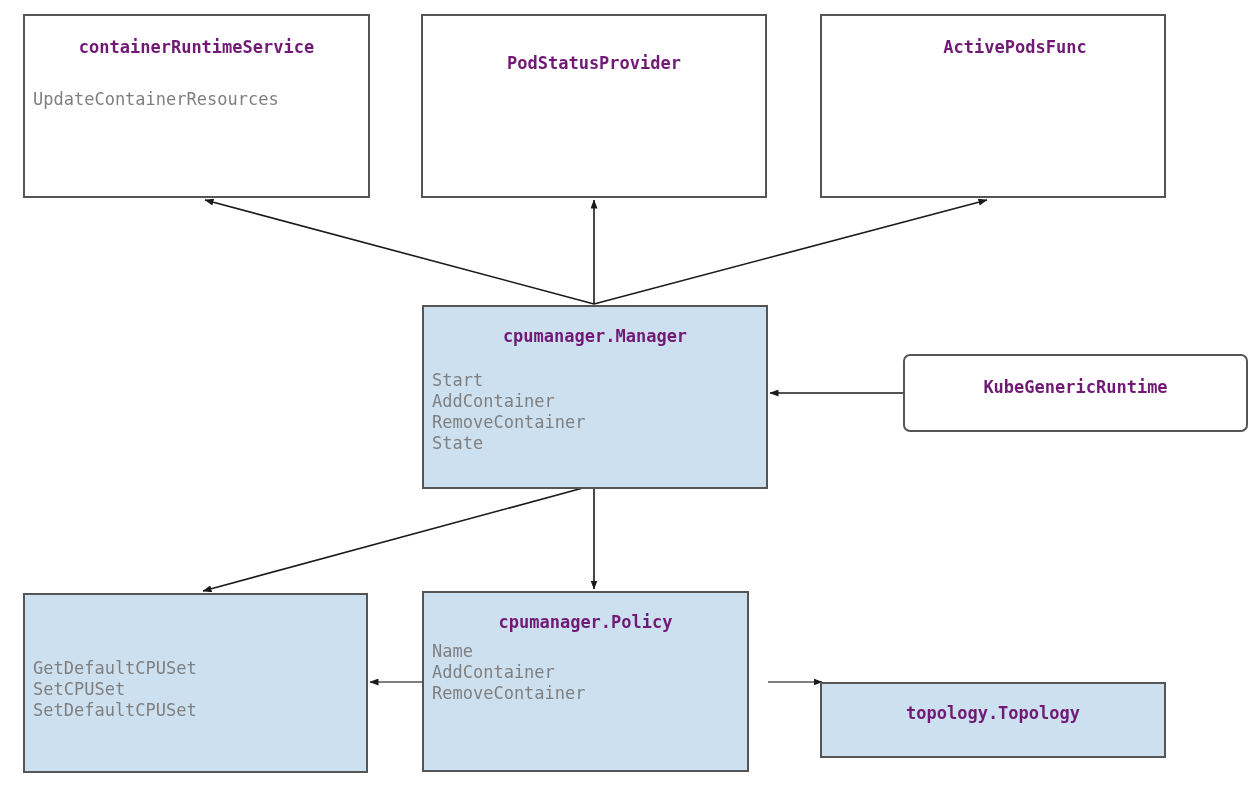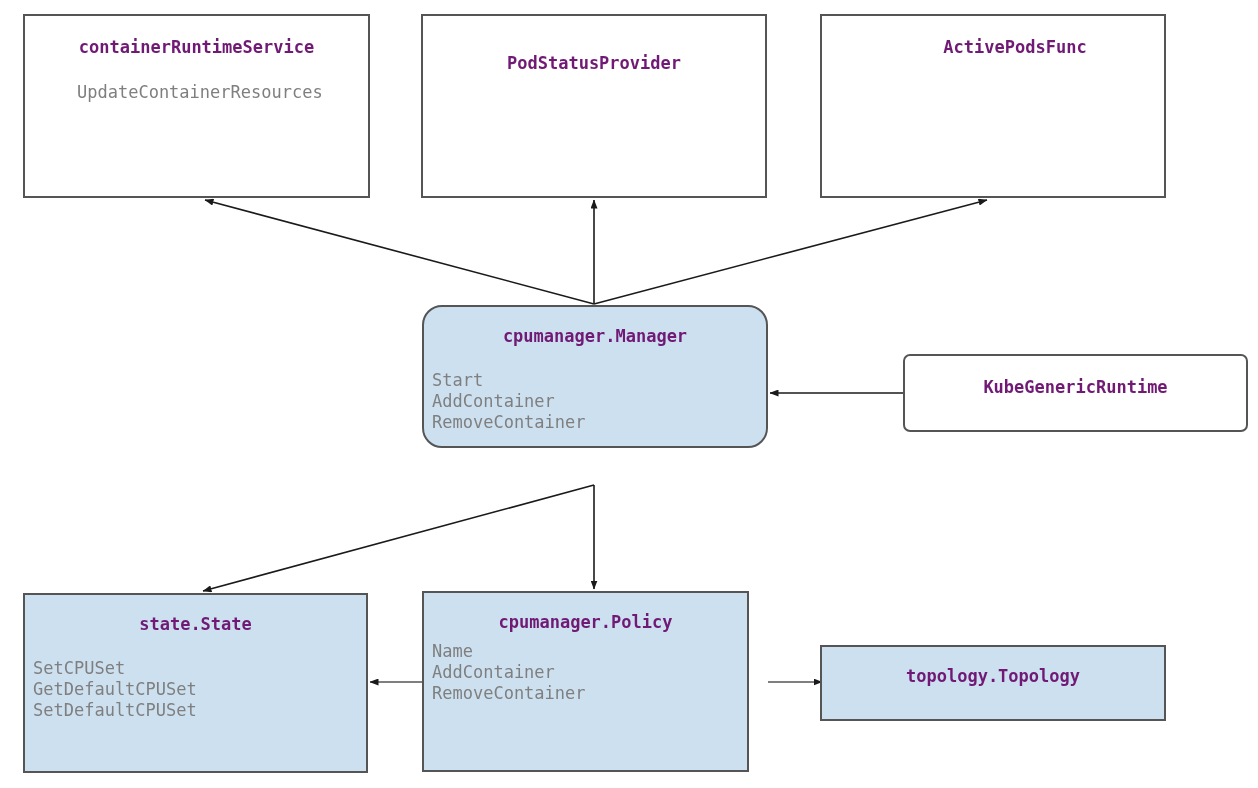--- a/index.html
+++ b/index.html
@@ -54,28 +54,28 @@
     line-height: 21px;
     white-space: nowrap;
   }
   .member-line {
     display: block;
   }
   
   #node-containerRuntimeService { left: 23px;  top: 14px;  width: 347px; height: 184px; }
   #node-podStatusProvider        { left: 421px; top: 14px;  width: 346px; height: 184px; }
   #node-activePodsFunc           { left: 820px; top: 14px;  width: 346px; height: 184px; }
-  #node-cpumanagerManager        { left: 422px; top: 305px; width: 346px; height: 143px; border-radius: 20px; }
+  #node-cpumanagerManager        { left: 422px; top: 305px; width: 346px; height: 184px; }
   #node-kubeGenericRuntime       { left: 903px; top: 354px; width: 345px; height: 78px; border-radius: 7px;  }
   #node-stateState               { left: 23px;  top: 593px; width: 345px; height: 180px; }
   #node-cpumanagerPolicy         { left: 422px; top: 591px; width: 327px; height: 181px; }
-  #node-topologyTopology         { left: 820px; top: 645px; width: 346px; height: 76px; padding-left: 15px;  }
+  #node-topologyTopology         { left: 820px; top: 682px; width: 346px; height: 76px; padding-left: 15px;  }
 
   #node-containerRuntimeService .node-title { top: 21px; }
-  #node-containerRuntimeService .node-members { top: 66px; margin-left: 44px; }
+  #node-containerRuntimeService .node-members { top: 73px; }
   #node-podStatusProvider .node-title { top: 37px; }
   #node-podStatusProvider .node-members { top: 73px; }
   #node-activePodsFunc .node-title { top: 21px; padding-left: 44px; }
   #node-activePodsFunc .node-members { top: 73px; }
   #node-cpumanagerManager .node-title { top: 19px; }
   #node-cpumanagerManager .node-members { top: 63px; }
   #node-kubeGenericRuntime .node-title { top: 21px; }
   #node-kubeGenericRuntime .node-members { top: 52px; }
   #node-stateState .node-title { top: 19px; }
   #node-stateState .node-members { top: 63px; }
@@ -129,33 +129,33 @@
     <div class="node-title">ActivePodsFunc</div>
     <div class="node-members"></div>
   </div>
 
   <div class="node filled" id="node-cpumanagerManager">
     <div class="node-title">cpumanager.Manager</div>
     <div class="node-members">
       <span class="member-line">Start</span>
       <span class="member-line">AddContainer</span>
       <span class="member-line">RemoveContainer</span>
+      <span class="member-line">State</span>
     </div>
   </div>
 
   <div class="node" id="node-kubeGenericRuntime">
     <div class="node-title">KubeGenericRuntime</div>
     <div class="node-members"></div>
   </div>
 
   <div class="node filled" id="node-stateState">
-    <div class="node-title">state.State</div>
     <div class="node-members">
+      <span class="member-line">GetDefaultCPUSet</span>
       <span class="member-line">SetCPUSet</span>
-      <span class="member-line">GetDefaultCPUSet</span>
       <span class="member-line">SetDefaultCPUSet</span>
     </div>
   </div>
 
   <div class="node filled" id="node-cpumanagerPolicy">
     <div class="node-title">cpumanager.Policy</div>
     <div class="node-members">
       <span class="member-line">Name</span>
       <span class="member-line">AddContainer</span>
       <span class="member-line">RemoveContainer</span>

